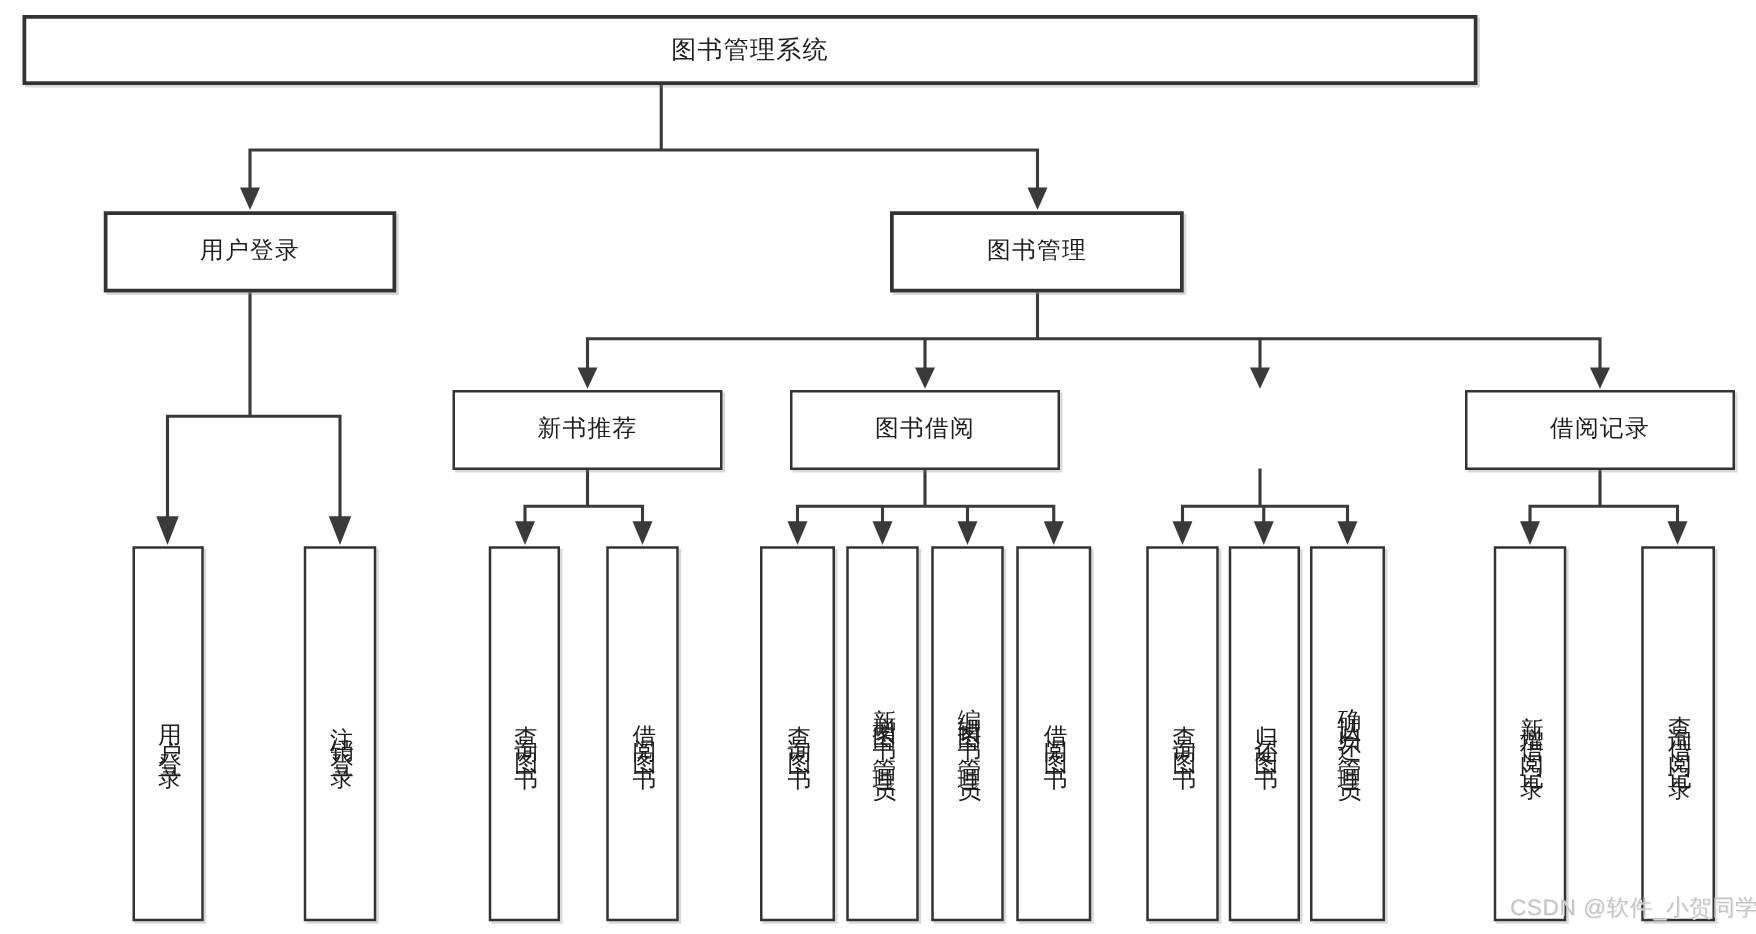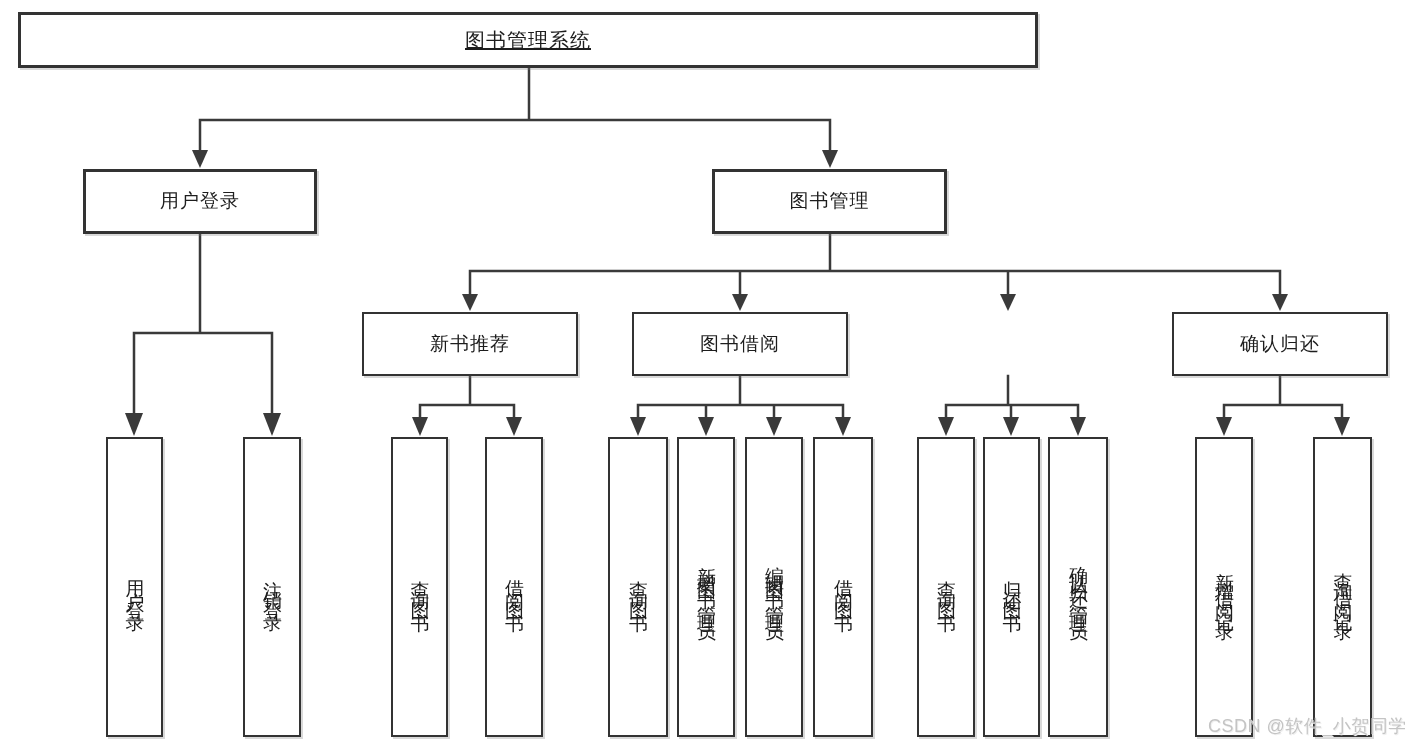--- a/index.html
+++ b/index.html
@@ -63,28 +63,28 @@
       <polygon points="766,417 782,417 774,436"></polygon>
       <polygon points="835,417 851,417 843,436"></polygon>
       <polygon points="938,417 954,417 946,436"></polygon>
       <polygon points="1003,417 1019,417 1011,436"></polygon>
       <polygon points="1070,417 1086,417 1078,436"></polygon>
       <polygon points="1216,417 1232,417 1224,436"></polygon>
       <polygon points="1334,417 1350,417 1342,436"></polygon>
     </g>
   </svg>
 
-  <div class="node" style="left:18px;top:12px;width:1020px;height:56px;font-size:20px;text-decoration:underline;">图书管理系统</div>
+  <div class="node" style="left:18px;top:12px;width:1164px;height:56px;font-size:20px;">图书管理系统</div>
 
   <div class="node" style="left:83px;top:169px;width:234px;height:65px;">用户登录</div>
   <div class="node" style="left:712px;top:169px;width:235px;height:65px;">图书管理</div>
 
   <div class="node lv3" style="left:362px;top:312px;width:216px;height:64px;">新书推荐</div>
   <div class="node lv3" style="left:632px;top:312px;width:216px;height:64px;">图书借阅</div>
-  <div class="node lv3" style="left:1172px;top:312px;width:216px;height:64px;">确认归还</div>
+  <div class="node lv3" style="left:1172px;top:312px;width:216px;height:64px;">借阅记录</div>
 
   <div class="node leaf" style="left:106px;top:437px;width:57px;height:300px;">用户登录</div>
   <div class="node leaf" style="left:243px;top:437px;width:58px;height:300px;">注销登录</div>
 
   <div class="node leaf" style="left:391px;top:437px;width:57px;height:300px;">查询图书</div>
   <div class="node leaf" style="left:485px;top:437px;width:58px;height:300px;">借阅图书</div>
 
   <div class="node leaf" style="left:608px;top:437px;width:60px;height:300px;">查询图书</div>
   <div class="node leaf tight" style="left:677px;top:437px;width:58px;height:300px;">新增图书（管理员）</div>
   <div class="node leaf tight" style="left:745px;top:437px;width:58px;height:300px;">编辑图书（管理员）</div>

